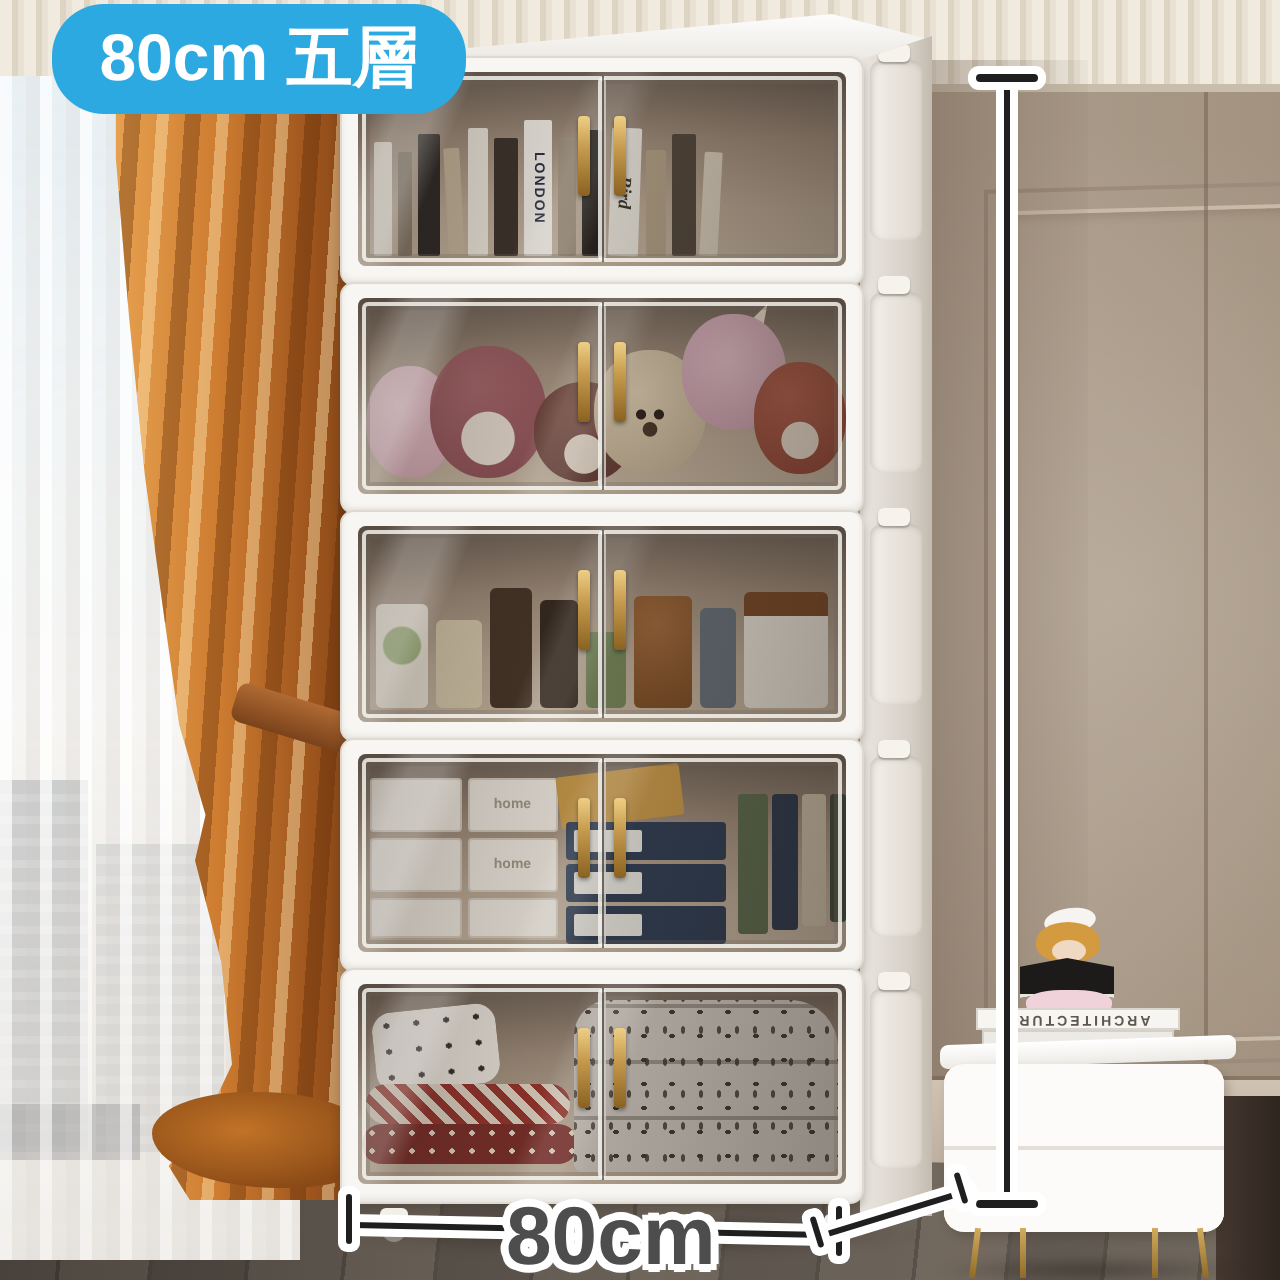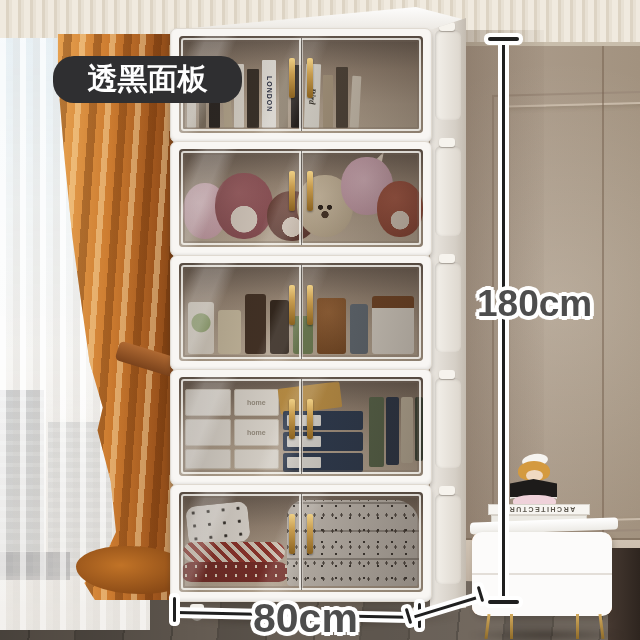--- a/index.html
+++ b/index.html
@@ -430,26 +430,25 @@
     </div>
     <div class="ns-leg lg1"></div>
     <div class="ns-leg lg2"></div>
     <div class="ns-leg lg3"></div>
     <div class="ns-leg lg4"></div>
   </div>
 
   <div class="abs anno dim-line dim-v"></div>
   <div class="abs anno cap cap-top"></div>
   <div class="abs anno cap cap-bot"></div>
-  <div class="abs anno dim-label lab-h">180cm</div>
 
   <div class="abs anno dim-line dim-h"></div>
   <div class="abs anno cap tick-hl"></div>
   <div class="abs anno cap tick-hr"></div>
   <div class="abs anno dim-label lab-w">80cm</div>
 
   <div class="abs anno dim-line dim-d"></div>
   <div class="abs anno cap tick-dl"></div>
   <div class="abs anno cap tick-dr"></div>
 
-  <div class="badge badge-dark">透黑面板</div>
+  <div class="badge badge-blue">80cm 五層</div>
 
 </div>
 
 </body></html>

